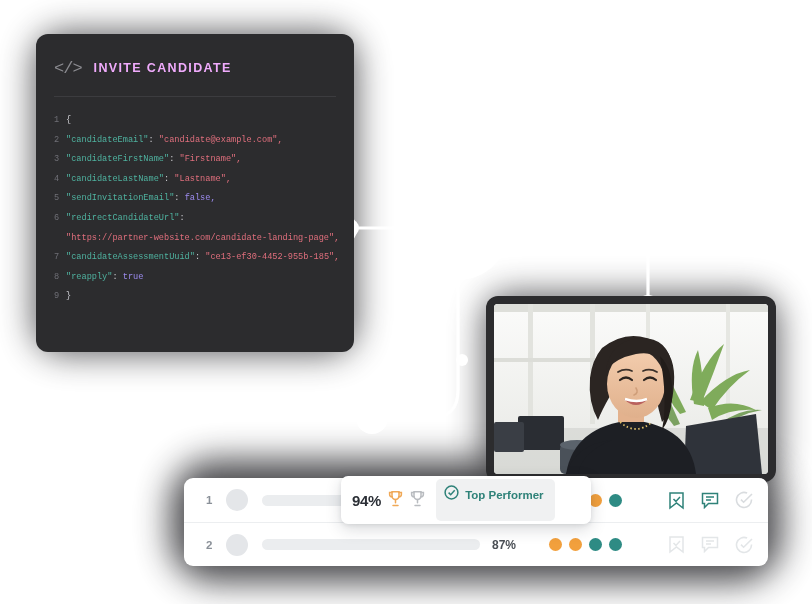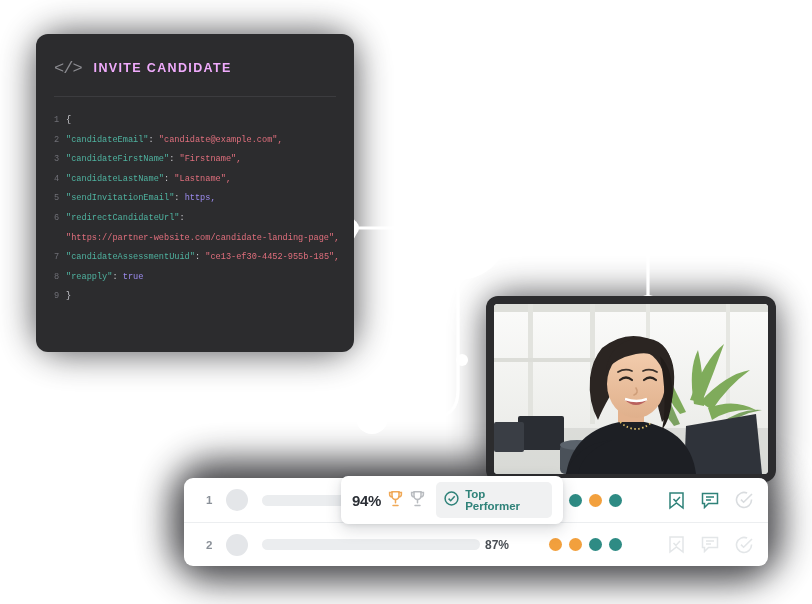--- a/index.html
+++ b/index.html
@@ -93,46 +93,46 @@
   .rank { width: 20px; color: #8a9098; font-size: 11.5px; font-weight: bold; }
   .avatar {
     width: 22px; height: 22px; border-radius: 50%;
     background: #e4e6e9; flex: 0 0 auto;
   }
   .namebar {
     height: 11px; border-radius: 6px; background: #ebedef;
     margin-left: 14px; width: 218px; flex: 0 0 auto;
   }
   .pct {
-    margin-left: 5px; font-size: 12px; font-weight: bold;
+    margin-left: 12px; font-size: 12px; font-weight: bold;
     color: #4a4f55; width: 40px;
   }
   .spacer { flex: 1 1 auto; }
   .dots { display: flex; gap: 7px; margin-right: 46px; }
   .dot { width: 13px; height: 13px; border-radius: 50%; }
   .acts { display: flex; gap: 16px; align-items: center; }
   .acts svg { display: block; }
 
   
   #popover {
     position: absolute; left: 341px; top: 476px;
-    width: 222px; height: 48px;
+    width: 250px; height: 48px;
     background: #ffffff;
     border-radius: 7px;
     box-shadow: 0 5px 16px rgba(30,35,45,.17), 0 1px 4px rgba(30,35,45,.10);
     display: flex; align-items: center;
     padding: 0 11px; gap: 7px;
     z-index: 9;
   }
   #pop-pct { font-size: 15px; font-weight: bold; color: #2b2f36; letter-spacing: -.3px; }
   .trophy { display: block; }
   #tp-badge {
     display: flex; align-items: center; gap: 6px;
     background: #f0f1f2; border-radius: 5px;
-    padding: 6px 11px 6px 8px; margin-left: 4px;
+    padding: 6px 11px 17px 8px; margin-left: 4px;
   }
   #tp-label { font-size: 11.5px; font-weight: bold; color: #2f8279; }
 
   
   #connectors { position: absolute; inset: 0; z-index: 5; pointer-events: none; }
 </style>
 </head>
 <body>
 
 <div id="stage">
@@ -145,21 +145,21 @@
     <div id="code-header">
       <span class="glyph">&lt;/&gt;</span>
       <span id="code-title">INVITE CANDIDATE</span>
     </div>
     <div id="code-divider"></div>
     <div id="code-body">
         <span class="cl"><span class="ln">1</span><span class="p">{</span></span>
         <span class="cl"><span class="ln">2</span><span class="k">"candidateEmail"</span><span class="p">: </span><span class="s">"candidate@example.com",</span></span>
         <span class="cl"><span class="ln">3</span><span class="k">"candidateFirstName"</span><span class="p">: </span><span class="s">"Firstname",</span></span>
         <span class="cl"><span class="ln">4</span><span class="k">"candidateLastName"</span><span class="p">: </span><span class="s">"Lastname",</span></span>
-        <span class="cl"><span class="ln">5</span><span class="k">"sendInvitationEmail"</span><span class="p">: </span><span class="b">https,</span></span>
+        <span class="cl"><span class="ln">5</span><span class="k">"sendInvitationEmail"</span><span class="p">: </span><span class="b">false,</span></span>
         <span class="cl"><span class="ln">6</span><span class="k">"redirectCandidateUrl"</span><span class="p">:</span></span>
         <span class="cl"><span class="ln"></span><span class="s">"https://partner-website.com/candidate-landing-page",</span></span>
         <span class="cl"><span class="ln">7</span><span class="k">"candidateAssessmentUuid"</span><span class="p">: </span><span class="s">"ce13-ef30-4452-955b-185",</span></span>
         <span class="cl"><span class="ln">8</span><span class="k">"reapply"</span><span class="p">: </span><span class="b">true</span></span>
         <span class="cl"><span class="ln">9</span><span class="p">}</span></span>
       </div>
   </div>
 
   <svg id="connectors" viewBox="0 0 812 604" width="812" height="604">
     <g fill="none" stroke="#ffffff" stroke-width="3.2" stroke-linecap="round">

